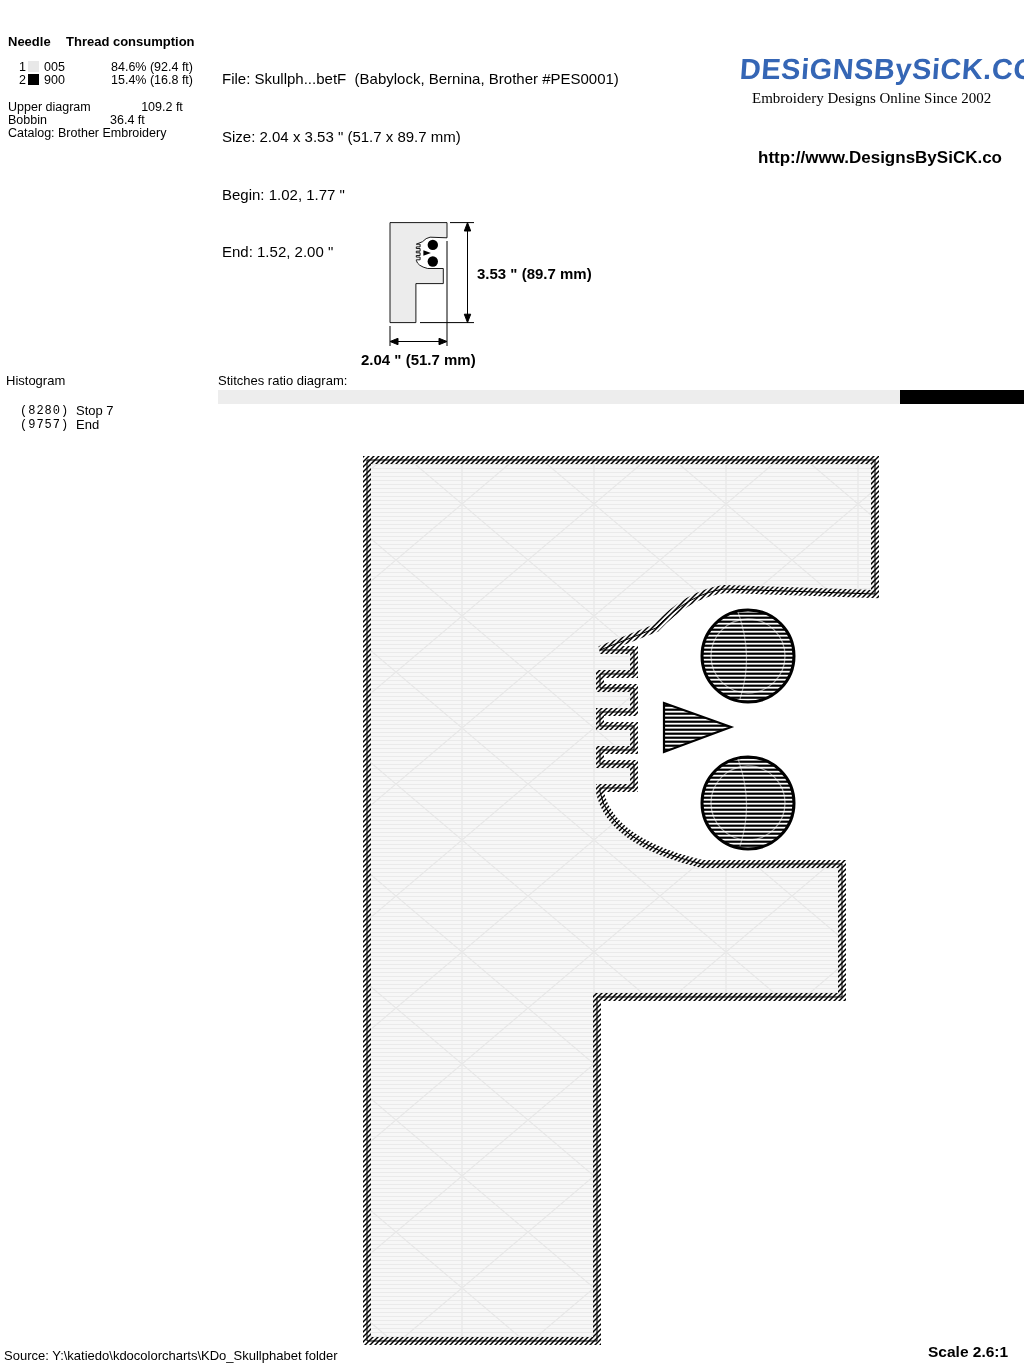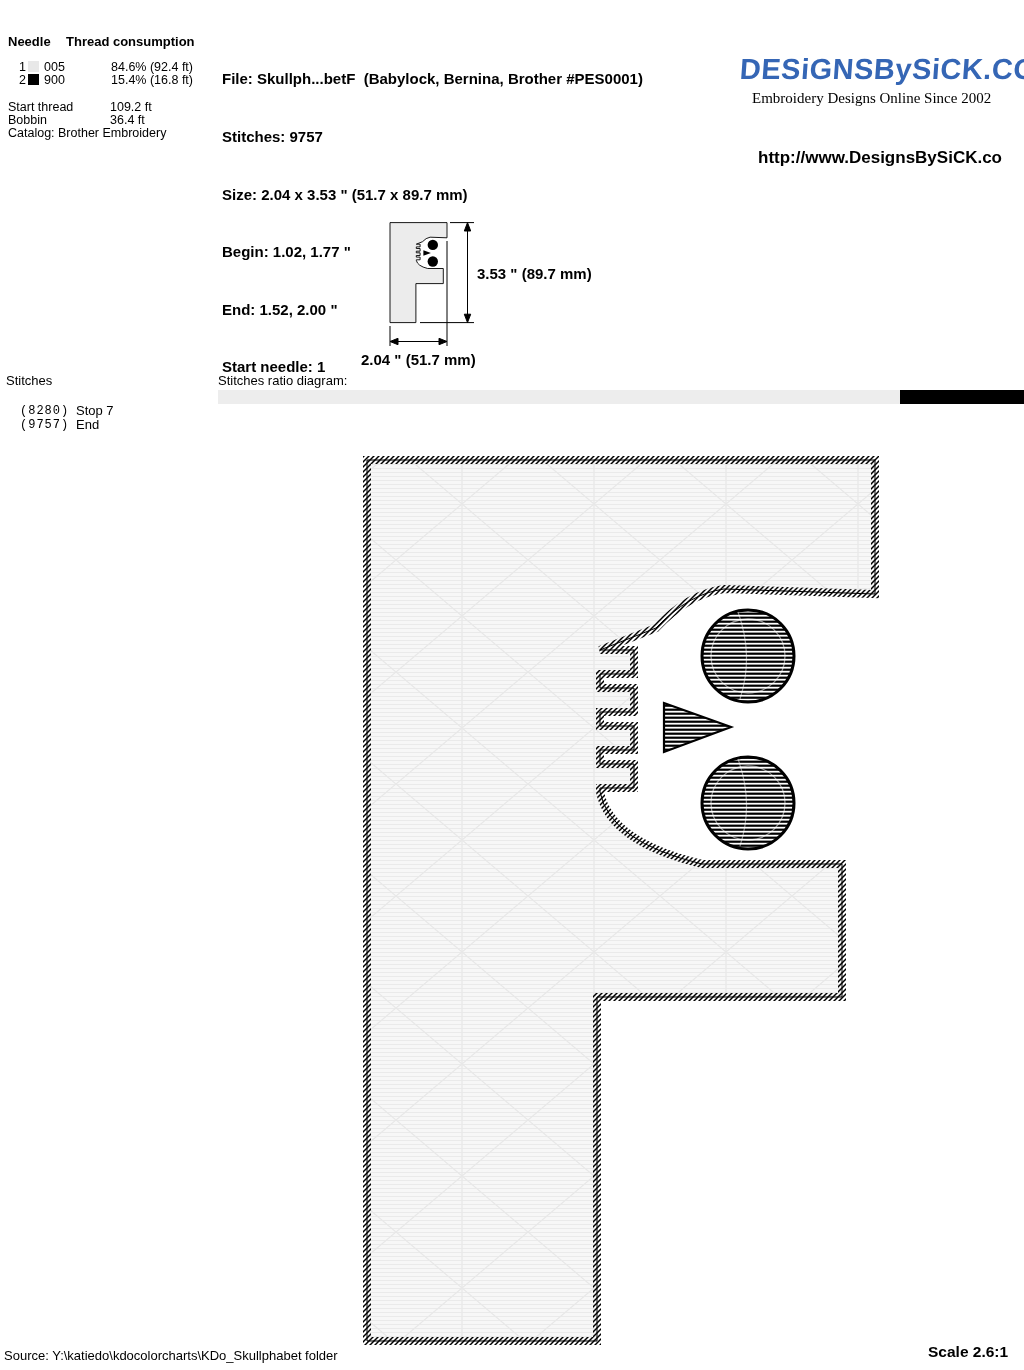--- a/index.html
+++ b/index.html
@@ -6,21 +6,21 @@
   body{
     width:1024px;height:1370px;position:relative;overflow:hidden;
     background:#ffffff;
     font-family:"Liberation Sans", sans-serif;
     color:#000;
   }
   .abs{position:absolute;white-space:pre;}
   .th{font-weight:bold;font-size:13px;}
   .cell{font-size:12.5px;}
   .swatch{width:11px;height:11px;display:inline-block;}
-  .fileinfo{font-weight:bold;font-size:15px;line-height:19.2px;}
+  .fileinfo{font-weight:normal;font-size:15px;line-height:19.2px;}
   .logo{font-weight:bold;font-size:29px;letter-spacing:0.5px;transform:skewX(-4deg);}
   .tagline{font-family:"Liberation Serif", serif;font-size:15px;}
   .siteurl{font-weight:bold;font-size:17px;}
   .dimlabel{font-weight:bold;font-size:15px;}
   .small{font-size:13px;}
   .mono{font-family:"Liberation Mono", monospace;font-size:12px;letter-spacing:1px;}
   .footer-src{font-size:13px;text-align:right;}
   .scale{font-weight:bold;font-size:15.5px;}
   #ratio-bar{position:absolute;left:218px;top:390px;width:806px;height:14px;display:flex;}
   #ratio-bar div{height:100%;}
@@ -114,44 +114,42 @@
   <span class="abs cell" style="left:19px;top:60px">1</span>
   <span class="abs swatch" style="left: 28px; top: 61px; background-color: rgb(232, 232, 232);"></span>
   <span class="abs cell" style="left:44px;top:60px">005</span>
   <span class="abs cell" style="left:111px;top:60px">84.6% (92.4 ft)</span>
 
   <span class="abs cell" style="left:19px;top:73px">2</span>
   <span class="abs swatch" style="left: 28px; top: 74px; background-color: rgb(0, 0, 0);"></span>
   <span class="abs cell" style="left:44px;top:73px">900</span>
   <span class="abs cell" style="left:111px;top:73px">15.4% (16.8 ft)</span>
 
-  <span class="abs cell" style="left:8px;top:100px">Start thread</span>
-  <span class="abs cell" style="left:110px;top:100px;width:80px;text-align:left">109.2 ft</span>
+  <span class="abs cell" style="left:8px;top:100px">Upper diagram</span>
+  <span class="abs cell" style="left:122px;top:100px;width:80px;text-align:center">109.2 ft</span>
   <span class="abs cell" style="left:8px;top:113px">Bobbin</span>
   <span class="abs cell" style="left:110px;top:113px;width:80px;text-align:left">36.4 ft</span>
   <span class="abs cell" style="left:8px;top:126px">Catalog: Brother Embroidery</span>
 </div>
 
 <div class="abs fileinfo" style="left:222px;top:31px">
   <div>File: Skullph...betF  (Babylock, Bernina, Brother #PES0001)</div>
-  <div>Stitches: 9757</div>
   <div>Size: 2.04 x 3.53 " (51.7 x 89.7 mm)</div>
   <div>Begin: 1.02, 1.77 "</div>
   <div>End: 1.52, 2.00 "</div>
-  <div>Start needle: 1</div>
 </div>
 
 <span class="abs logo" style="left: 740px; top: 53px; color: rgb(53, 102, 181);">DESiGNSBySiCK.COM</span>
 <span class="abs tagline" style="left:752px;top:90px">Embroidery Designs Online Since 2002</span>
 <span class="abs siteurl" style="left:758px;top:148px">http://www.DesignsBySiCK.co</span>
 
 <span class="abs dimlabel" style="left:477px;top:265px">3.53 " (89.7 mm)</span>
 <span class="abs dimlabel" style="left:361px;top:351px">2.04 " (51.7 mm)</span>
 
-<span class="abs small" style="left:6px;top:373px">Stitches</span>
+<span class="abs small" style="left:6px;top:373px">Histogram</span>
 <span class="abs mono" style="left:20px;top:404px">(8280)</span>
 <span class="abs small" style="left:76px;top:403px">Stop 7</span>
 <span class="abs mono" style="left:20px;top:418px">(9757)</span>
 <span class="abs small" style="left:76px;top:417px">End</span>
 
 <span class="abs small" style="left:218px;top:373px">Stitches ratio diagram:</span>
 <div id="ratio-bar">
     <div style="width: 84.6%; background: rgb(237, 237, 237);"></div>
     <div style="width: 15.4%; background: rgb(0, 0, 0);"></div>
   </div>

